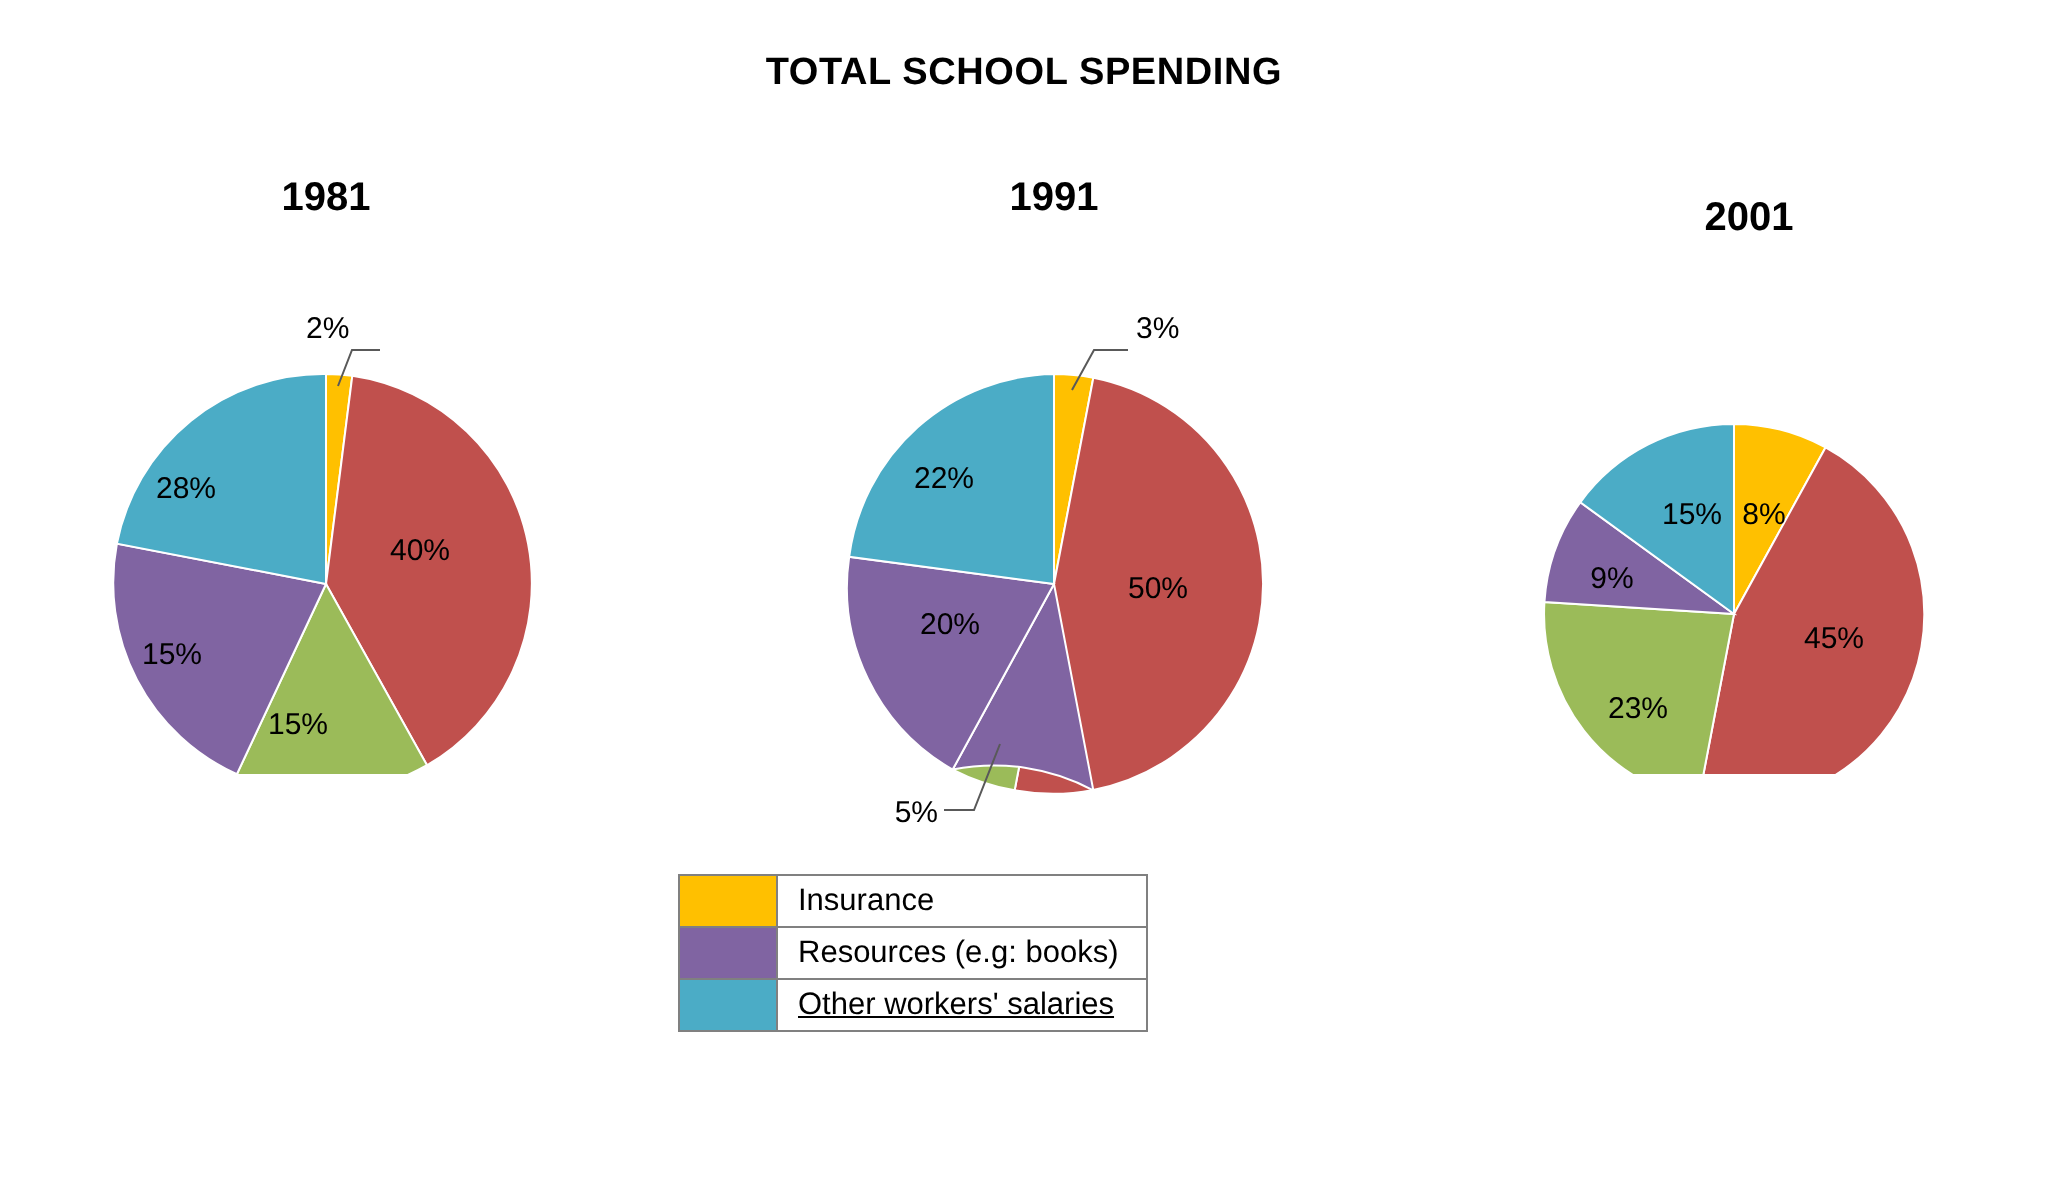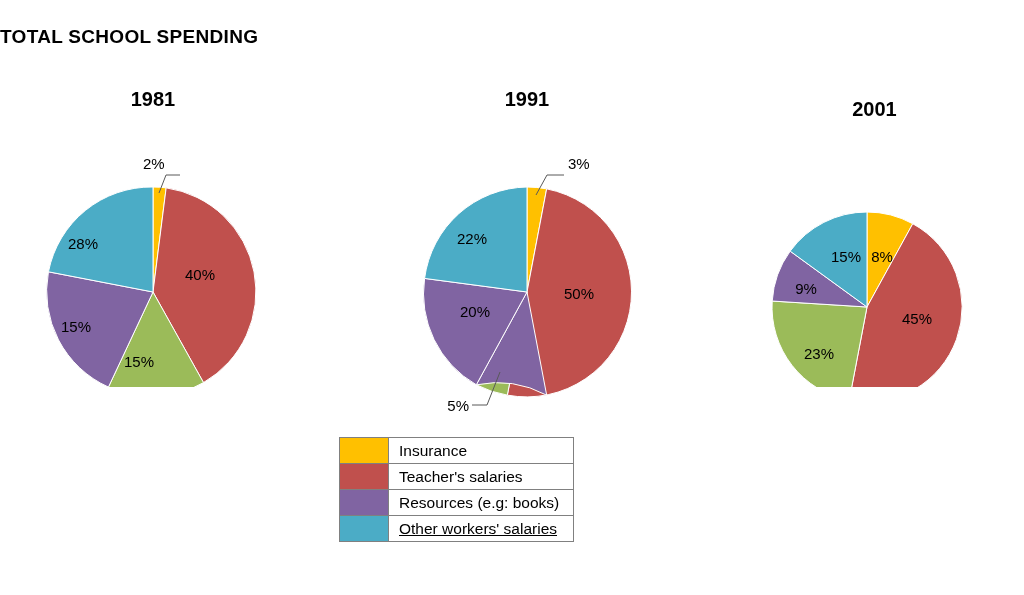--- a/index.html
+++ b/index.html
@@ -13,20 +13,21 @@
     font-family: "Liberation Sans", sans-serif;
     color: #000000;
     position: relative;
     overflow: hidden;
   }
   #main-title {
     position: absolute;
     top: 26px;
     left: 0;
     width: 1024px;
+    text-align: center;
     font-size: 19px;
     font-weight: bold;
     letter-spacing: 0.3px;
   }
   .pie-block {
     position: absolute;
     top: 88px;
   }
   .pie-title {
     text-align: center;
@@ -73,21 +74,21 @@
     padding-right: 14px;
     font-size: 15.5px;
     white-space: nowrap;
   }
 </style>
 </head>
 <body>
 
 <div id="main-title">TOTAL SCHOOL SPENDING</div>
 
-<div class="pie-block" style="left:8px; width:290px;">
+<div class="pie-block" style="left:18px; width:290px;">
   <div class="pie-title">1981</div>
   <div class="pie-svg-wrap">
     <svg width="290" height="270" viewBox="0 0 290 270">
 
       <path d="M145,175 L145,70 A105,105 0 0,1 158.16,70.83 Z" fill="#FFC000" stroke="#ffffff" stroke-width="1"></path>
 
       <path d="M145,175 L158.16,70.83 A105,105 0 0,1 195.50,265.61 Z" fill="#C0504D" stroke="#ffffff" stroke-width="1"></path>
 
       <path d="M145,175 L195.50,265.61 A105,105 0 0,1 100.44,270.09 Z" fill="#9BBB59" stroke="#ffffff" stroke-width="1"></path>
 
@@ -157,24 +158,20 @@
     </svg>
   </div>
 </div>
 
 <div id="legend">
   <div class="legend-row">
     <div class="legend-swatch" style="background:#FFC000;"></div>
     <div class="legend-label">Insurance</div>
   </div>
   <div class="legend-row">
-    <div class="legend-swatch" style="background:#C0504D;"></div>
-    <div class="legend-label">Teacher's salaries</div>
-  </div>
-  <div class="legend-row">
     <div class="legend-swatch" style="background:#8064A2;"></div>
     <div class="legend-label">Resources (e.g: books)</div>
   </div>
   <div class="legend-row">
     <div class="legend-swatch" style="background:#4BACC6;"></div>
     <div class="legend-label">Other workers' salaries</div>
   </div>
 </div>
 
 </body></html>

